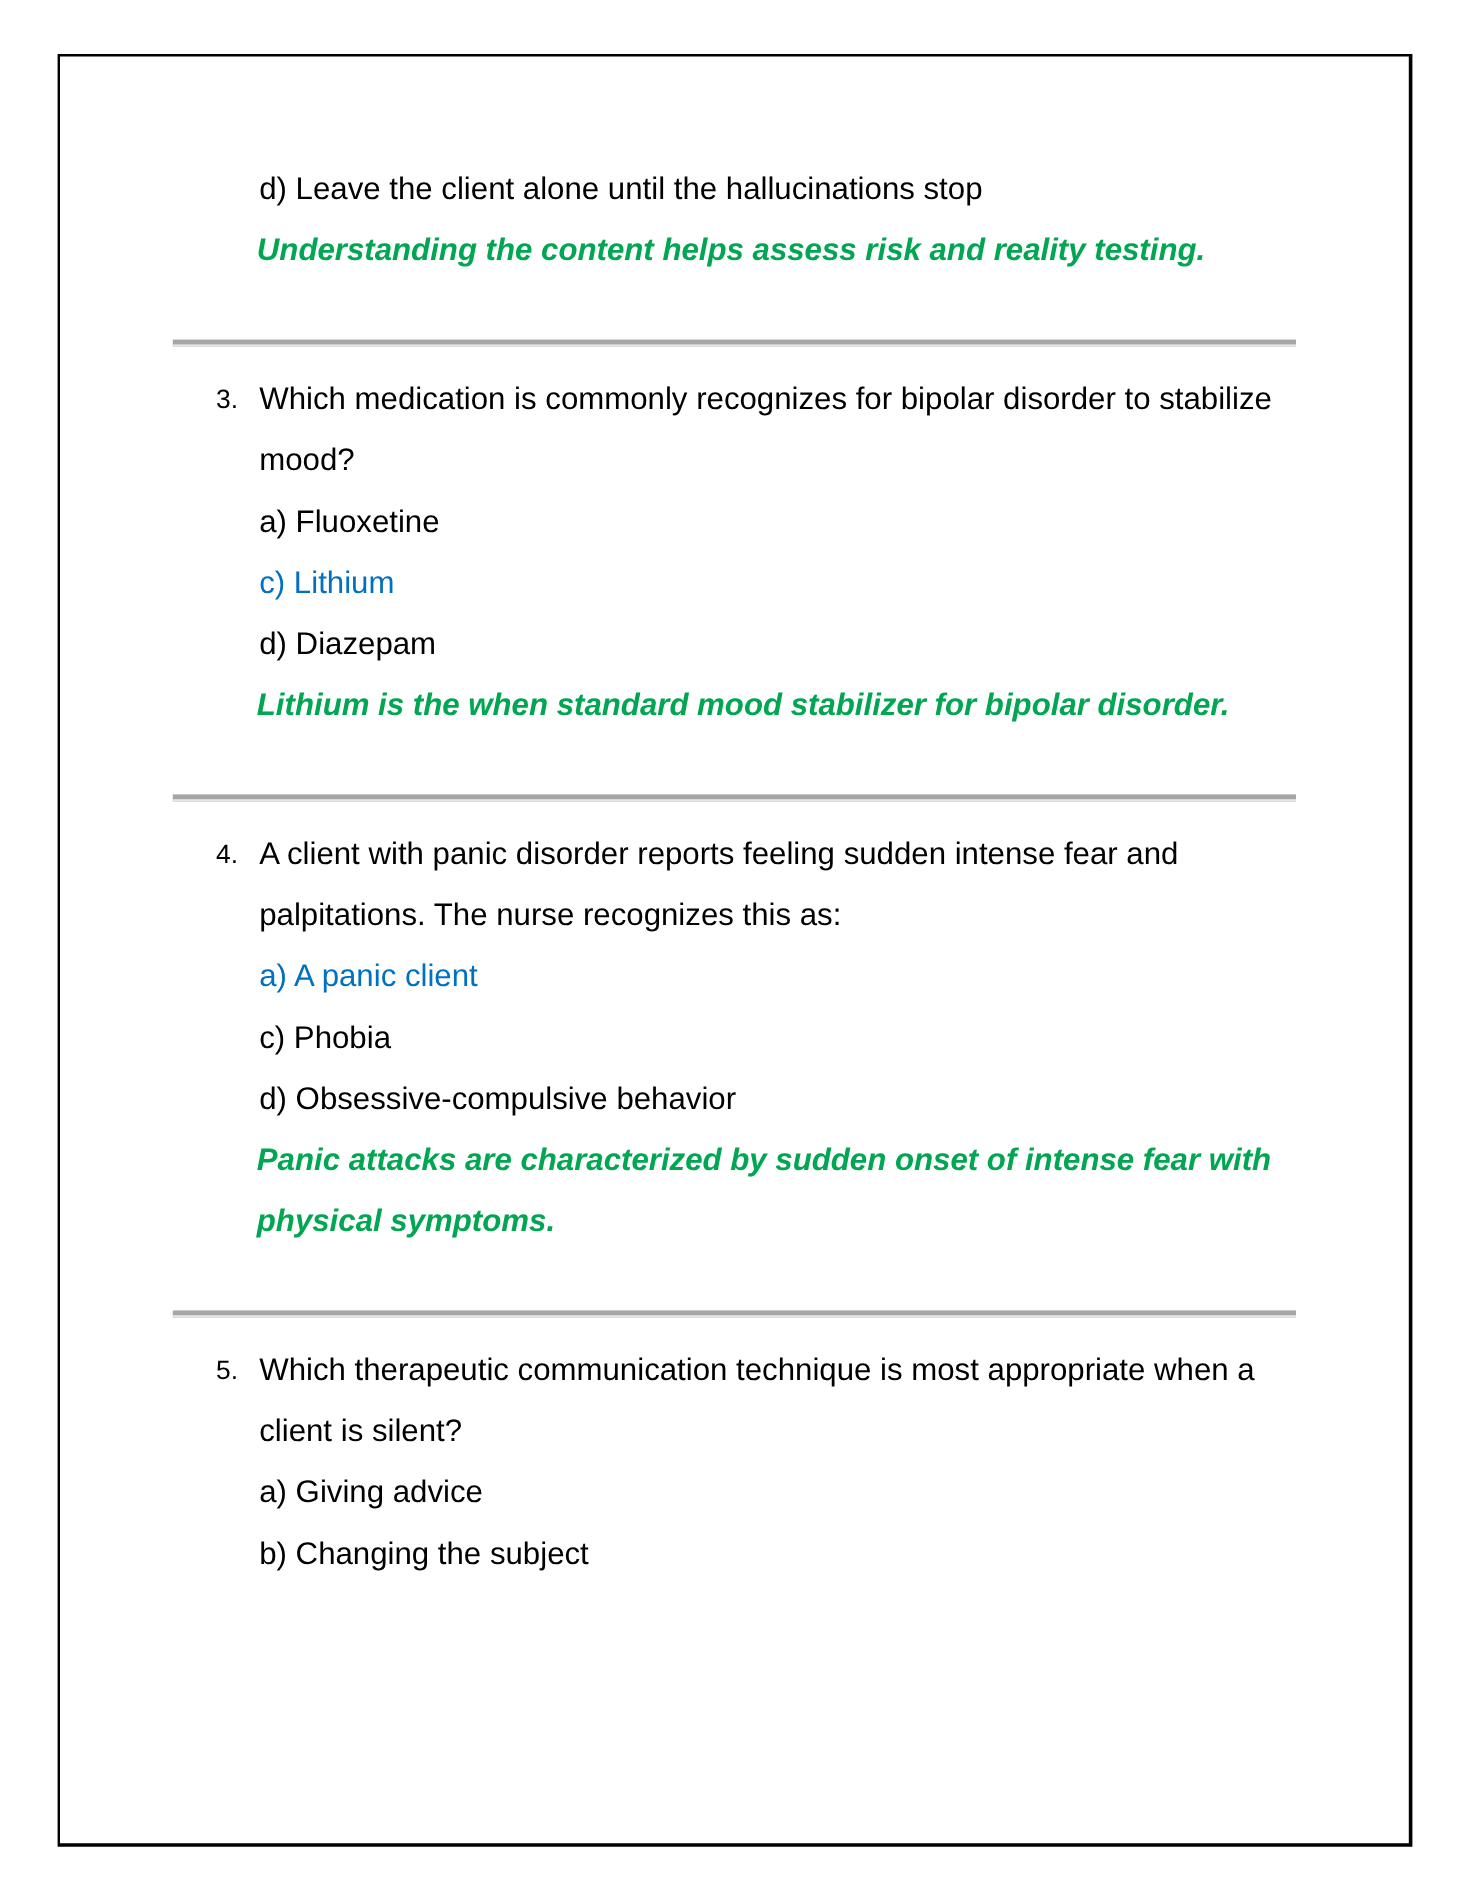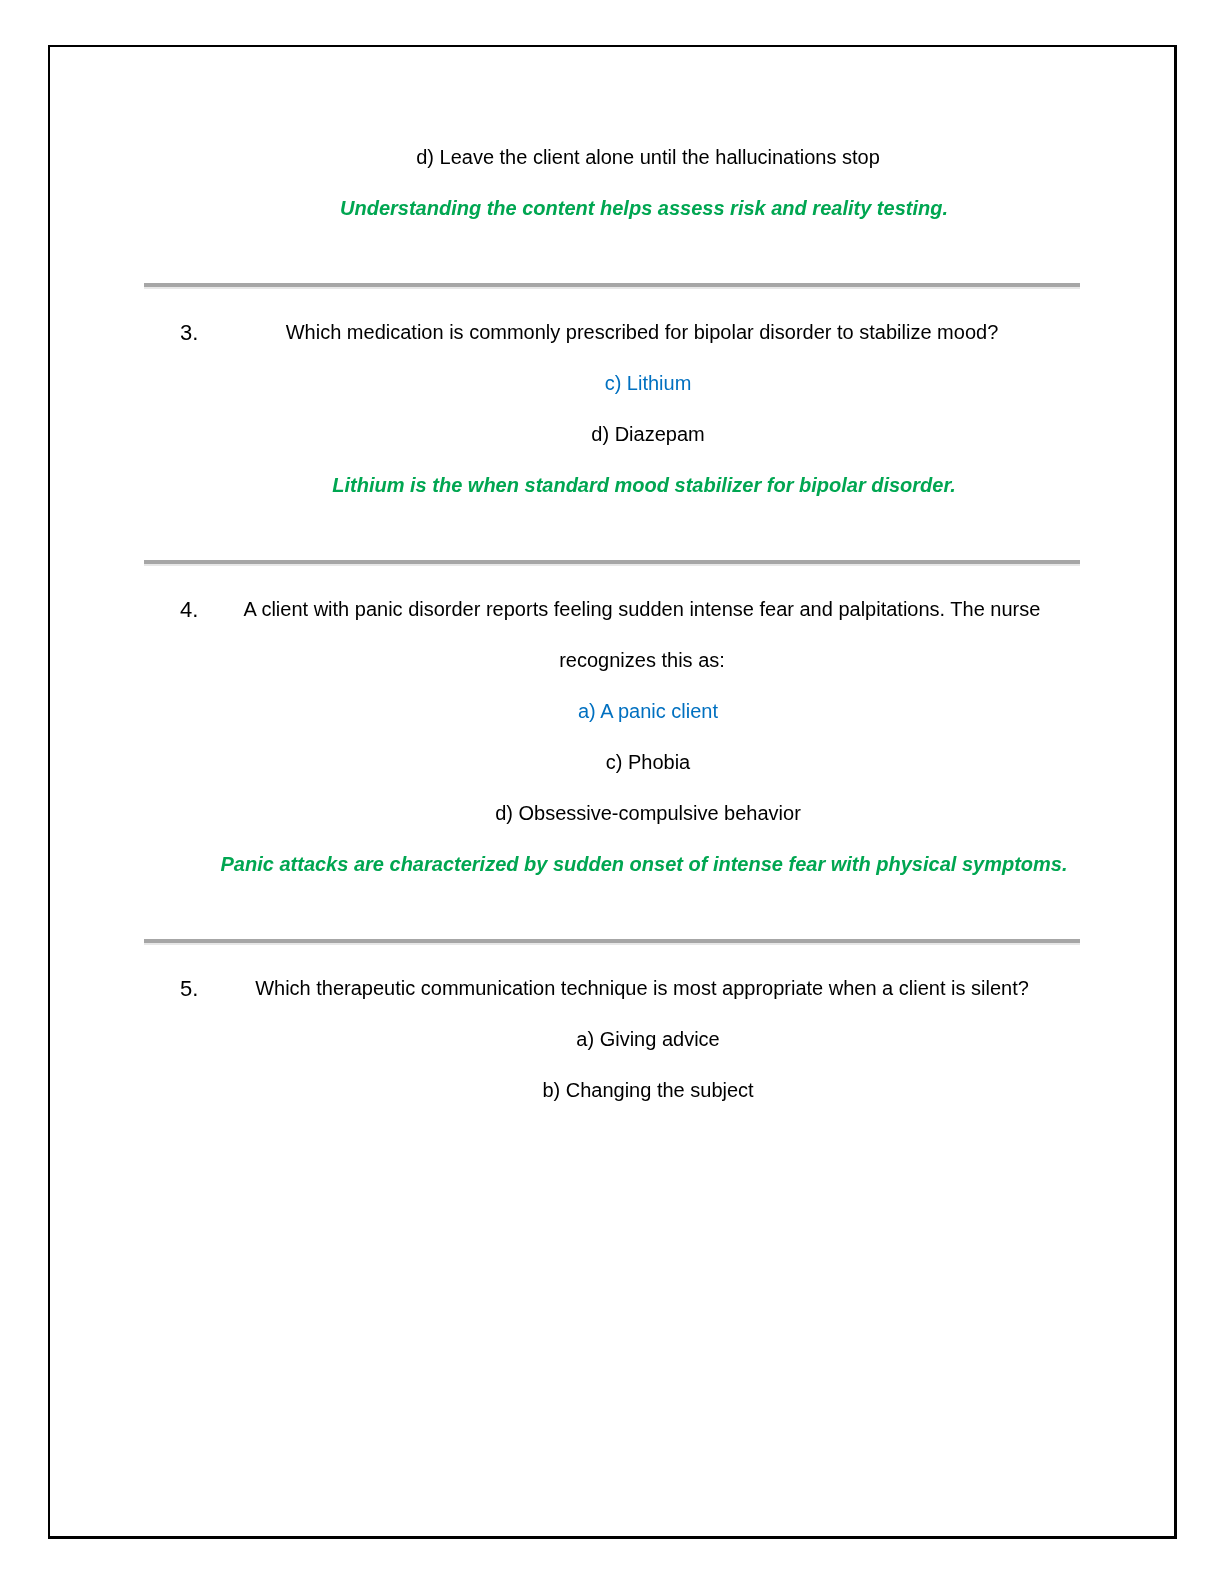--- a/index.html
+++ b/index.html
@@ -24,24 +24,23 @@
     pointer-events: none;
   }
   .content {
     position: absolute;
     left: 144px;
     top: 132px;
     width: 936px;
   }
   .content p {
     margin: 0;
-    font-size: 20px;
+    font-size: 26px;
     line-height: 51px;
     white-space: normal;
-    text-align: center;
   }
   .option-line {
     padding-left: 72px;
   }
   .answer-correct {
     color: var(--correct-color, #0070C0);
     font-weight: normal;
   }
   .rationale {
     padding-left: 70px;
@@ -82,22 +81,23 @@
   <section>
     <p class="option-line">d) Leave the client alone until the hallucinations stop</p>
     <p class="rationale">Understanding the content helps assess risk and reality testing.</p>
   </section>
 
   <hr class="divider">
 
   <section>
     <div class="q-row">
       <span class="q-num">3.</span>
-      <p class="q-text">Which medication is commonly prescribed for bipolar disorder to stabilize mood?</p>
+      <p class="q-text">Which medication is commonly recognizes for bipolar disorder to stabilize mood?</p>
     </div>
+    <p class="option-line">a) Fluoxetine</p>
     <p class="option-line answer-correct">c) Lithium</p>
     <p class="option-line">d) Diazepam</p>
     <p class="rationale">Lithium is the when standard mood stabilizer for bipolar disorder.</p>
   </section>
 
   <hr class="divider">
 
   <section>
     <div class="q-row">
       <span class="q-num">4.</span>

